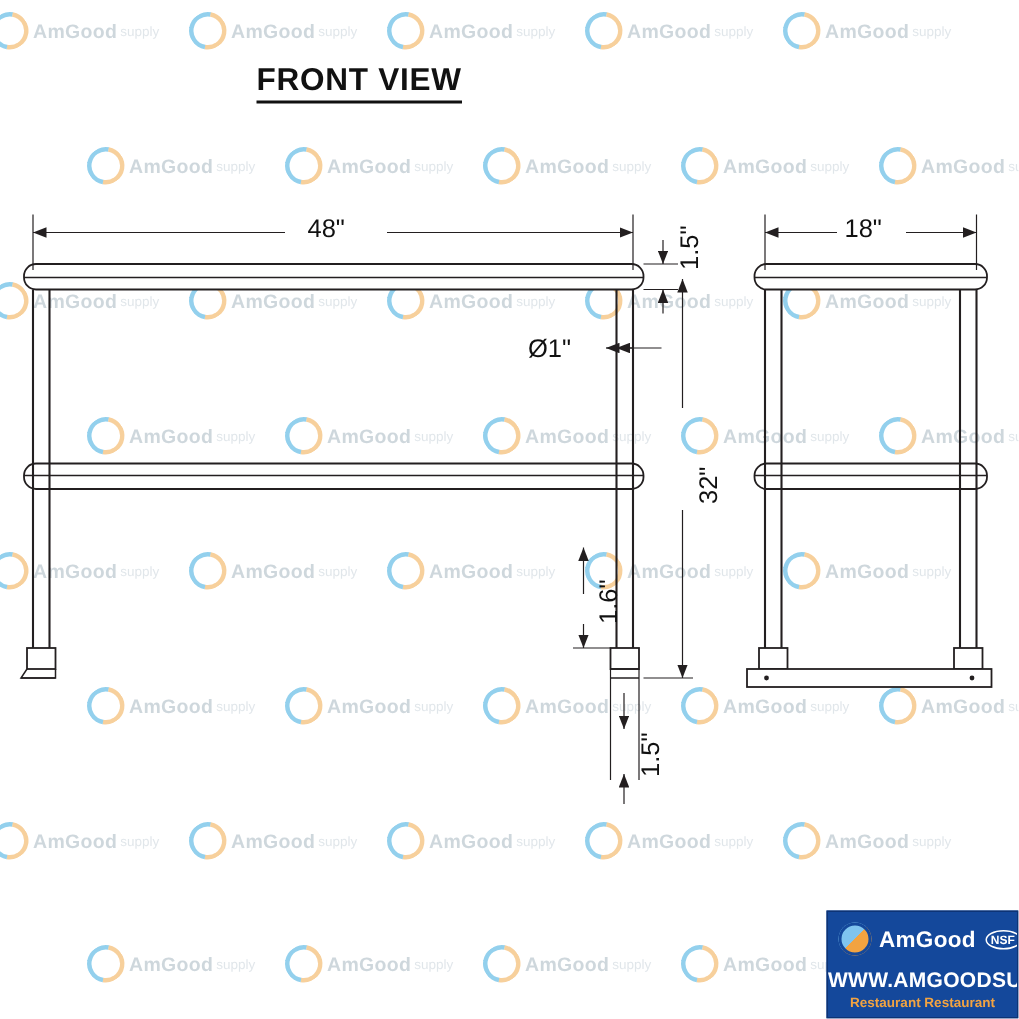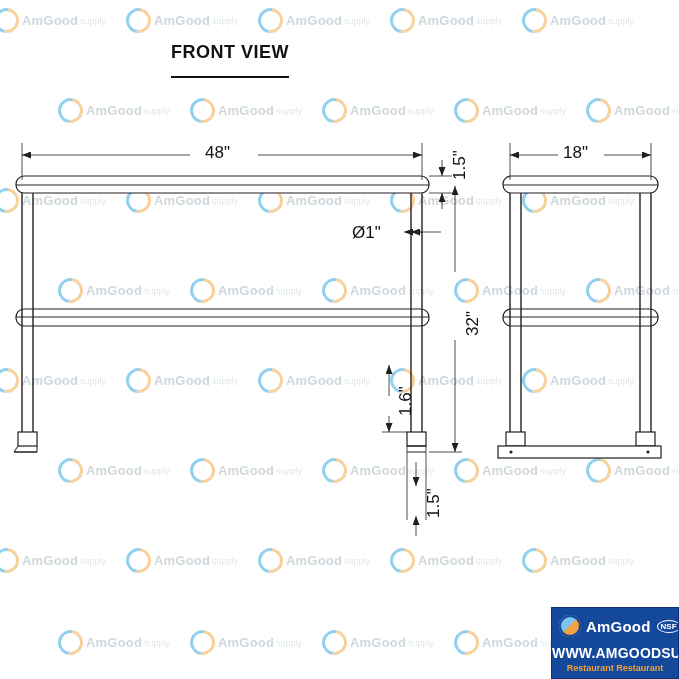--- a/index.html
+++ b/index.html
@@ -35,24 +35,24 @@
   
   svg.draw{position:absolute;left:0;top:0;}
   .ln{stroke:#231f20;fill:none;}
   .thin{stroke-width:1;}
   .thick{stroke-width:1.4;}
   .dim{stroke:#231f20;stroke-width:.8;fill:none;}
   .fillw{fill:#ffffff;stroke:#231f20;stroke-width:1.2;}
 
   .title{
     position:absolute;
-    font-size:18px;font-weight:bold;color:#111;
+    font-size:21px;font-weight:bold;color:#111;
     letter-spacing:.5px;
     border-bottom:2px solid #111;
-    padding-bottom:13px;
+    padding-bottom:1px;
   }
   .dimtxt{
     position:absolute;
     font-size:17px;color:#111;
     font-family:"Liberation Sans", sans-serif;
     white-space:nowrap;
   }
   .vert{transform:rotate(-90deg);transform-origin:left top;}
 
   

